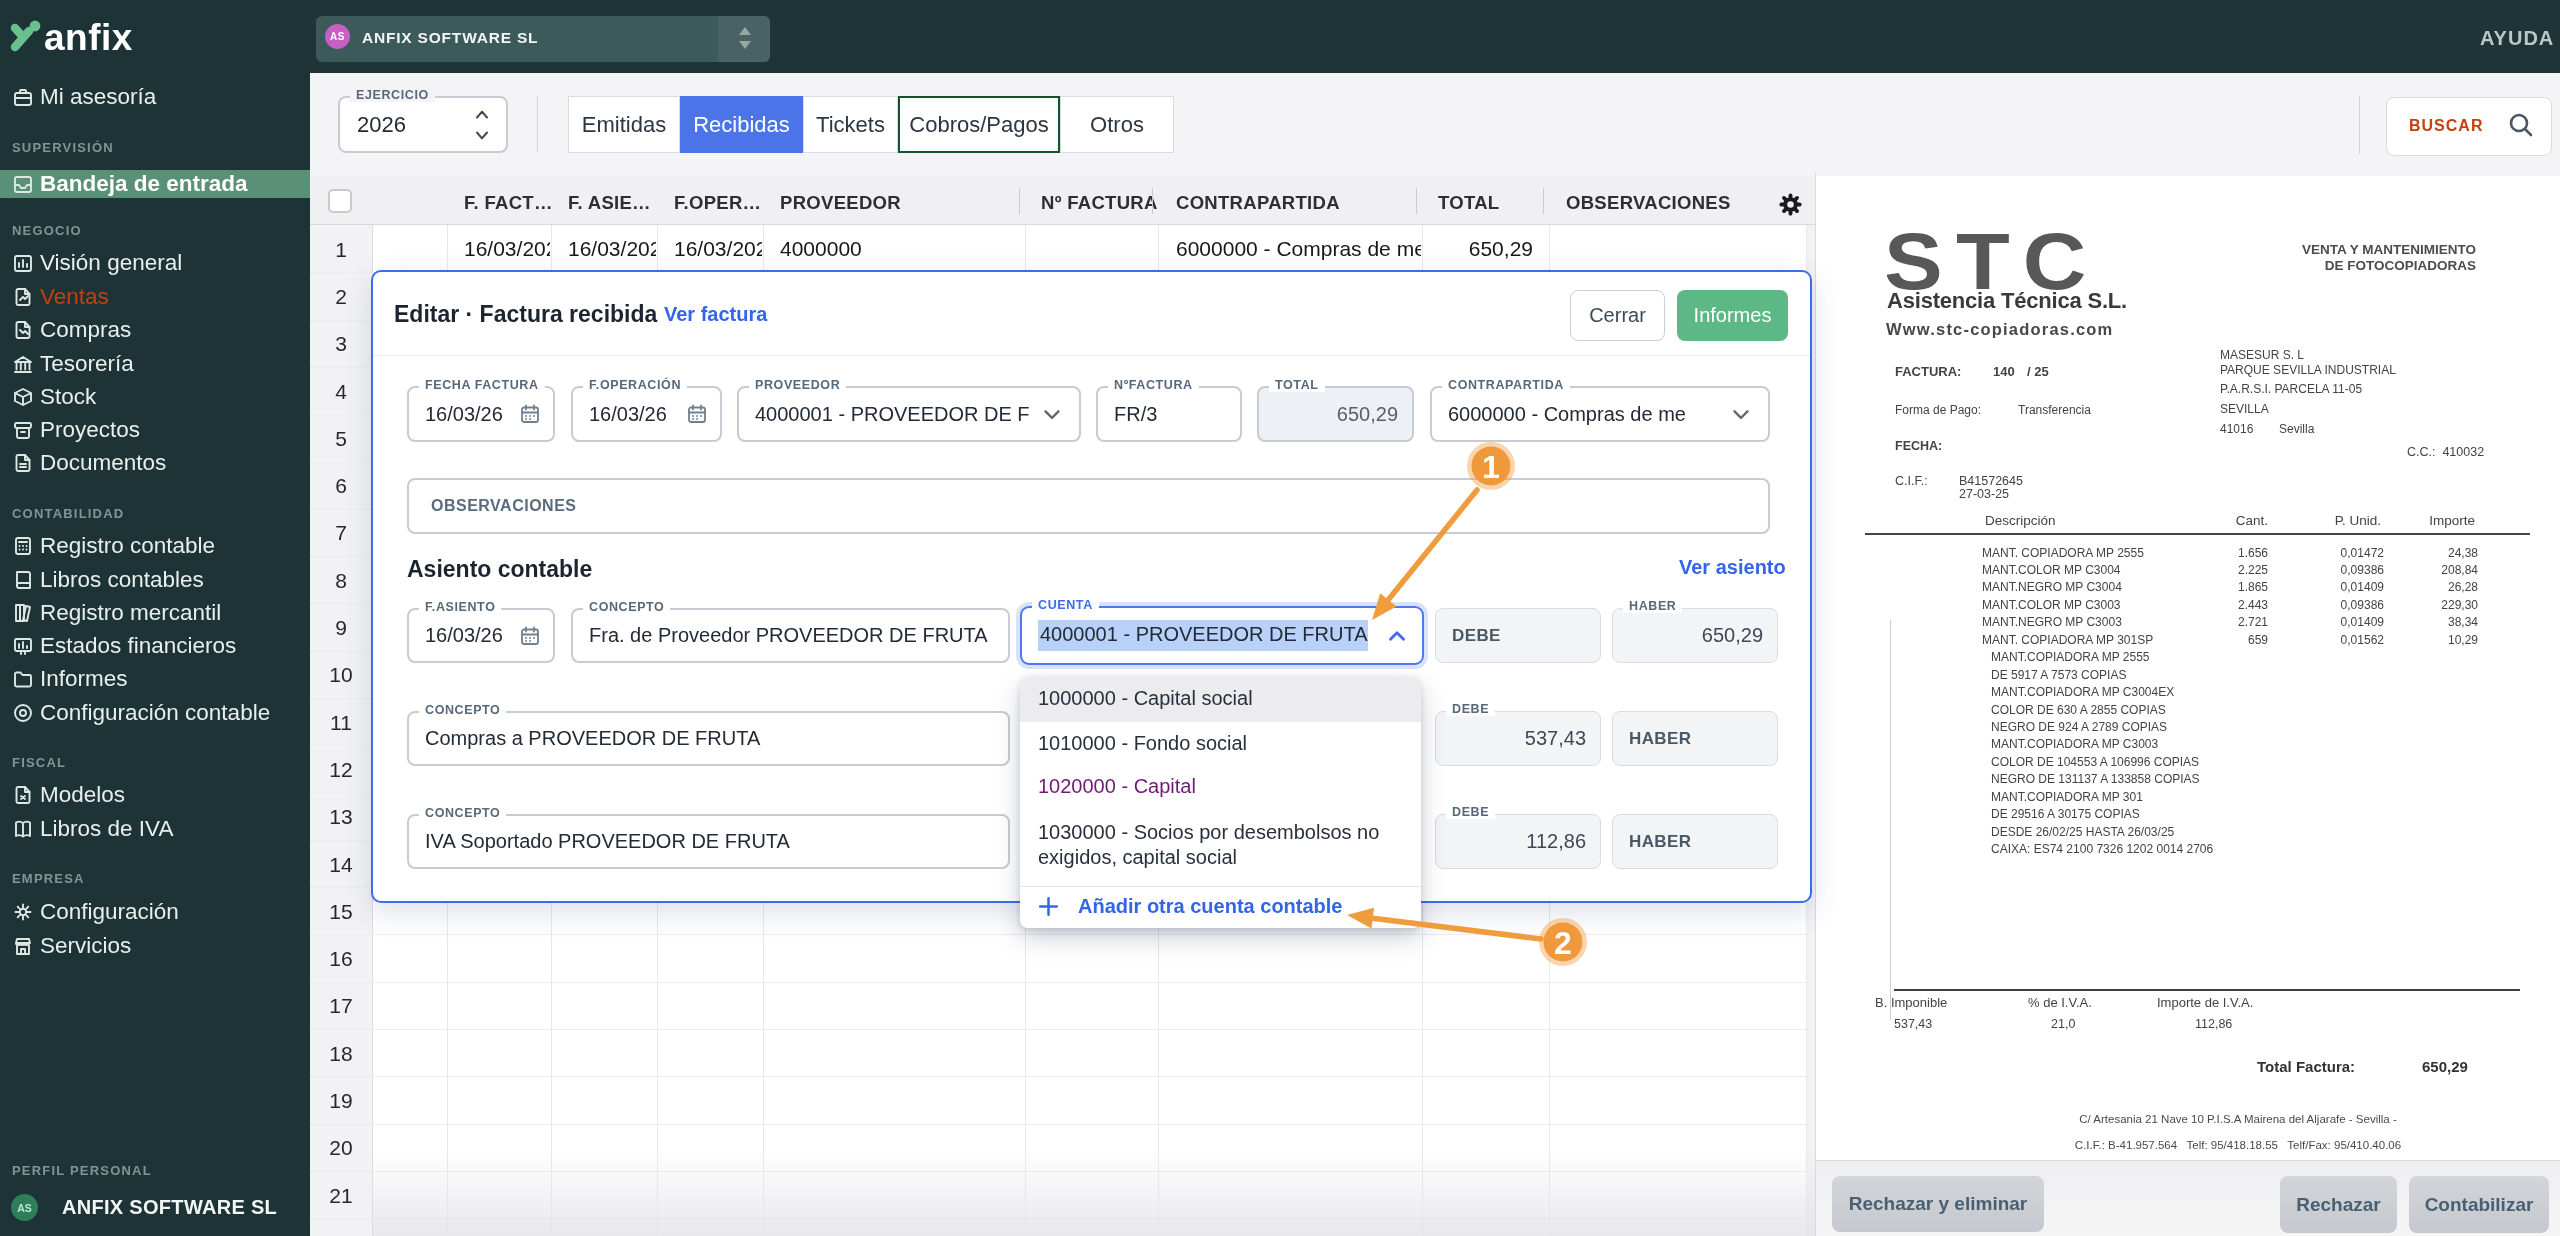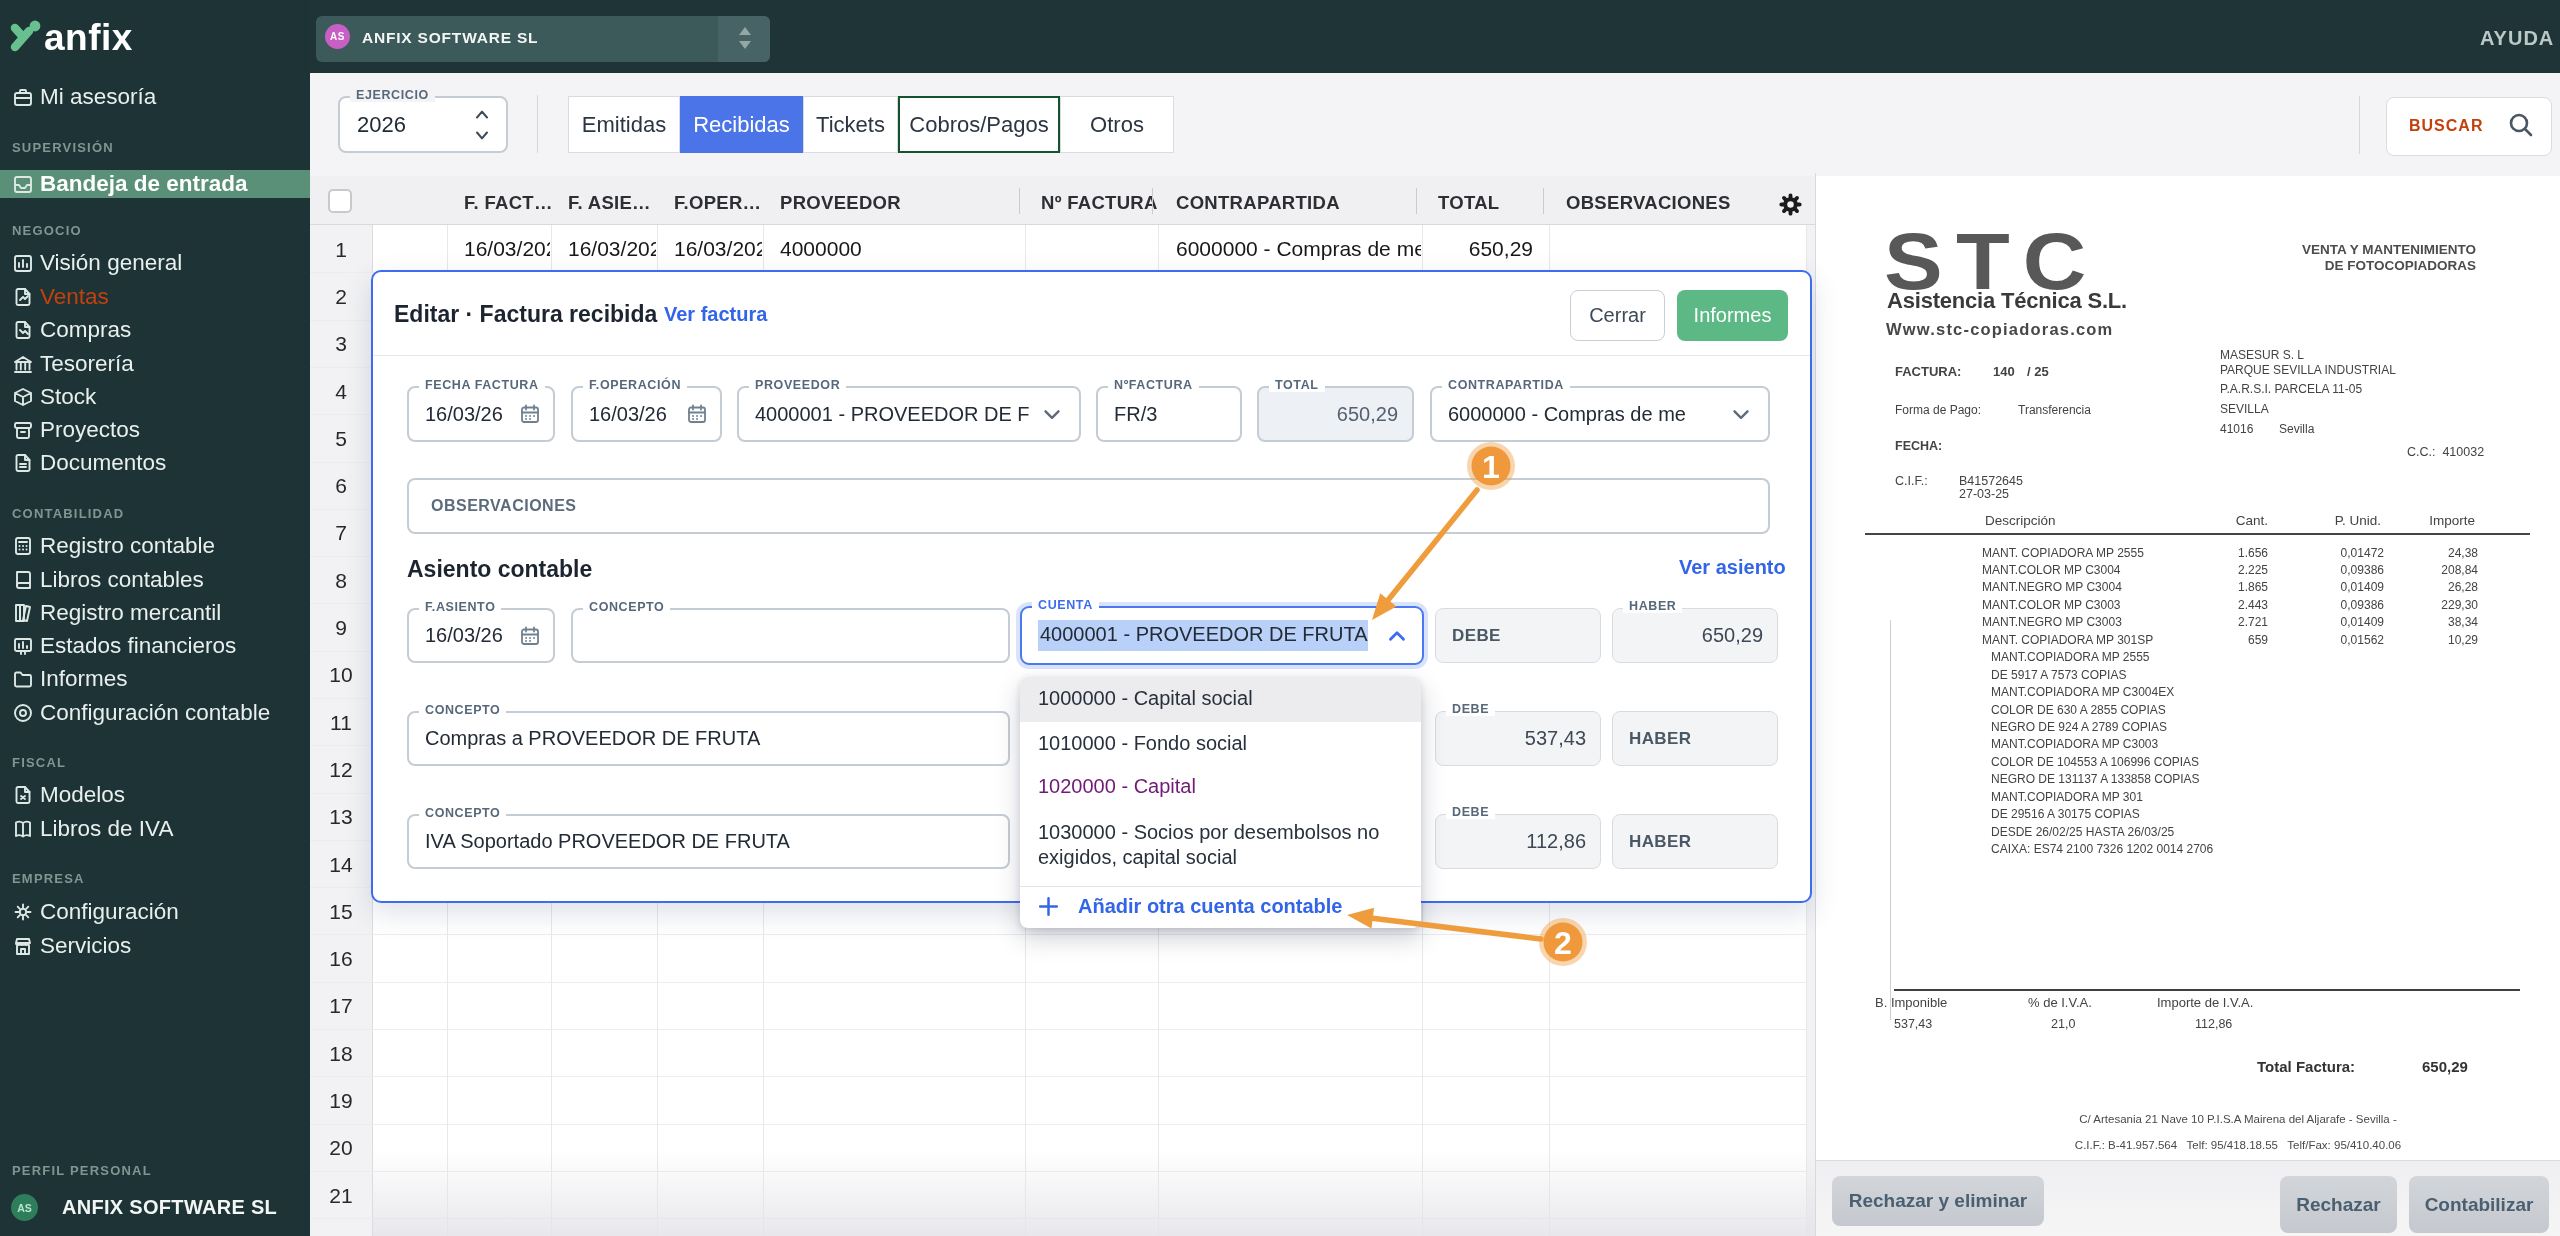--- a/index.html
+++ b/index.html
@@ -365,20 +365,21 @@
       <span style="position:absolute;right:12px;top:50%;transform:translateY(-50%);width:22px;height:22px;"><svg width="22" height="22" viewBox="0 0 22 22">
           <g stroke="#71808f" stroke-width="1.8" fill="none" stroke-linecap="round">
 <rect x="3" y="4.5" width="16" height="14.5" rx="2"></rect>
             <path d="M7 2.5 v4 M15 2.5 v4 M3 9.5 h16"></path>
 <path d="M7 13 h.1 M11 13 h.1 M15 13 h.1 M7 16 h.1 M11 16 h.1"></path>
           </g>
         </svg></span>
     </div>
 <div class="fld" style="left:571px;top:608px;width:439px;height:55px;">
       <span class="lbl" style="">CONCEPTO</span>
+      <div class="val" style="">Fra. de Proveedor PROVEEDOR DE FRUTA</div>
     </div>
 <div class="fld" style="left:1020px;top:606px;width:404px;height:59px;border:2.5px solid #4b79ef;border-radius:9px;
   box-shadow:0 0 0 4px #d9e3fb;">
  <span class="lbl" style="color:#3d6cf0;">CUENTA</span>
  <div class="val" style="right:54px;">
         <span style="background:#b9d1f8;padding:3px 0 5px 2px;">4000001 - PROVEEDOR DE FRUTA</span>
       </div>
  <span style="position:absolute;right:12px;top:50%;transform:translateY(-50%);width:26px;height:26px;"><svg width="26" height="26" viewBox="0 0 24 24">
           <polyline points="6,15 12,9 18,15" stroke="#3d6cf0" stroke-width="2.6" fill="none" stroke-linecap="round" stroke-linejoin="round"></polyline>
         </svg></span>
@@ -499,21 +500,21 @@
 <div class="inv" style="left:2051px;top:1017px;font-size:12.5px;font-weight:normal;letter-spacing:0px;color:#434343;">21,0</div>
 <div class="inv" style="left:2195px;top:1017px;font-size:12.5px;font-weight:normal;letter-spacing:0px;color:#434343;">112,86</div>
 <div class="inv" style="left:2257px;top:1058px;font-size:15px;font-weight:bold;letter-spacing:0px;color:#333;">Total Factura:</div>
 <div class="inv" style="left:2422px;top:1058px;font-size:15px;font-weight:bold;letter-spacing:0px;color:#333;">650,29</div>
 <div class="inv" style="left:1894px;top:1113px;width:688px;text-align:center;font-size:11.5px;color:#4a4a4a;">
       <div style="width:688px">C/ Artesania 21 Nave 10 P.I.S.A Mairena del Aljarafe - Sevilla -</div>
     </div>
 <div class="inv" style="left:1894px;top:1139px;width:688px;text-align:center;font-size:11.5px;color:#4a4a4a;">C.I.F.: B-41.957.564&nbsp;&nbsp; Telf: 95/418.18.55&nbsp;&nbsp; Telf/Fax: 95/410.40.06</div>
 
 <div class="a" style="left:1816px;top:1160px;width:744px;height:76px;background:linear-gradient(#efeff1,#f5f5f6);border-top:1px solid #dcdce0;box-sizing:border-box;"></div>
-<div class="a" style="left:1832px;top:1176px;width:212px;height:50px;background:linear-gradient(#d2d5d9,#c5c9cf);border-radius:8px;
+<div class="a" style="left:1832px;top:1176px;width:212px;height:56px;background:linear-gradient(#d2d5d9,#c5c9cf);border-radius:8px;
  display:flex;align-items:center;justify-content:center;font-size:19px;font-weight:bold;color:#4a6072;">Rechazar y eliminar</div>
 <div class="a" style="left:2280px;top:1176px;width:117px;height:57px;background:linear-gradient(#d2d5d9,#c5c9cf);border-radius:8px;
  display:flex;align-items:center;justify-content:center;font-size:19px;font-weight:bold;color:#4a6072;">Rechazar</div>
 <div class="a" style="left:2409px;top:1176px;width:140px;height:57px;background:linear-gradient(#d2d5d9,#c5c9cf);border-radius:8px;
  display:flex;align-items:center;justify-content:center;font-size:19px;font-weight:bold;color:#4a6072;">Contabilizar</div>
 
 <svg class="a" style="left:0;top:0;" width="2560" height="1236" viewBox="0 0 2560 1236">
  <path d="M1477.0 490.0 L1384.3 604.8" stroke="#ef9d3c" stroke-width="5.5" fill="none" stroke-linecap="round"></path>
       <path d="M1372.0 620.0 L1380.2 593.2 L1396.5 606.4 Z" fill="#ef9d3c"></path>
       <path d="M1541.0 939.0 L1366.4 917.4" stroke="#ef9d3c" stroke-width="5.5" fill="none" stroke-linecap="round"></path>

